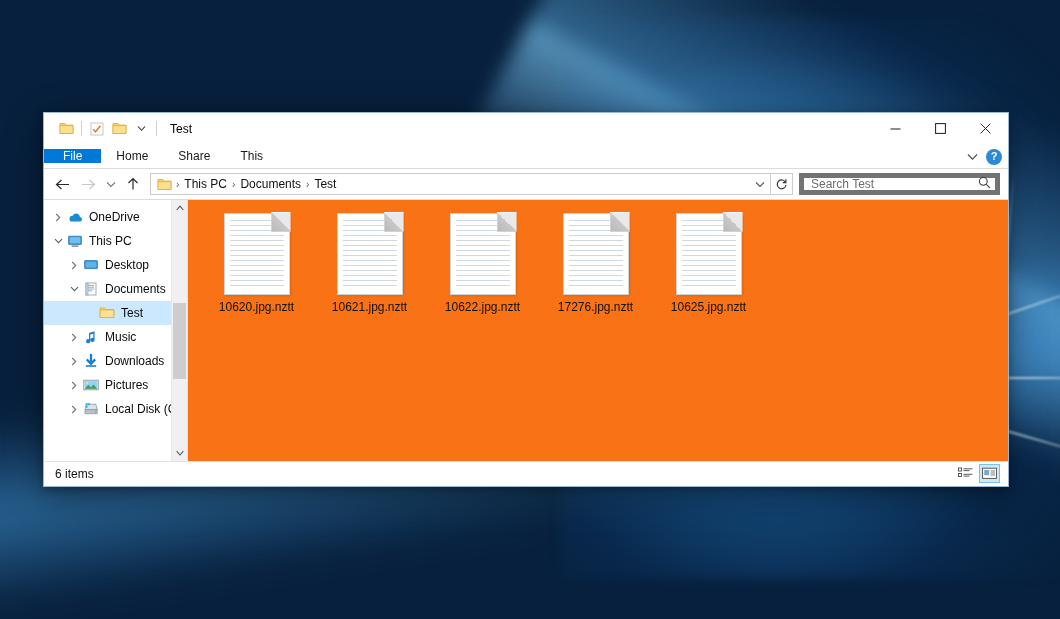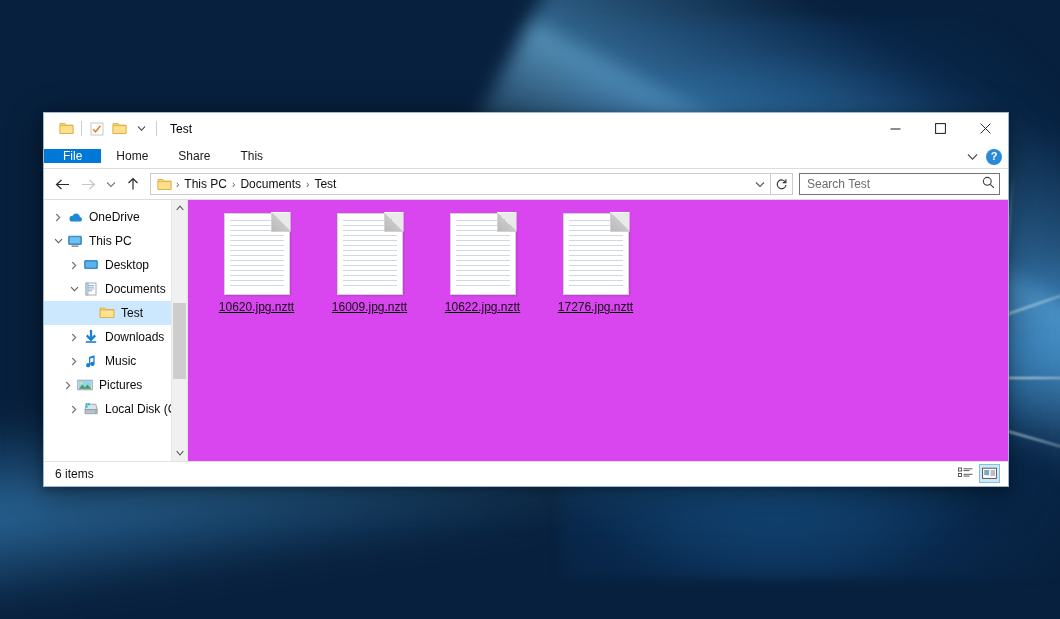--- a/index.html
+++ b/index.html
@@ -197,21 +197,21 @@
     width: 22px; height: 22px;
     border: 1px solid #cccccc;
     border-left: none;
     display: flex; align-items: center; justify-content: center;
     color: #333;
     background: #fff;
   }
   .searchbox {
     width: 201px;
     height: 22px;
-    border: 1px solid #737373;
+    border: 5px solid #737373;
     margin-left: 6px;
     display: flex; align-items: center;
     padding: 0 4px 0 7px;
     background: #fff;
   }
   .search-ph { flex: 1; color: #6d6d6d; font-size: 12px; }
 
   
   .body {
     flex: 1;
@@ -274,27 +274,26 @@
     position: absolute;
     left: 1px; right: 1px;
     top: 38%;
     height: 33%;
     background: #cdcdcd;
   }
 
   
   .content {
     flex: 1;
-    background: #d946ef;
+    background: #f97316;
     padding: 8px 0 0 12px;
     display: flex;
     flex-wrap: wrap;
     align-content: flex-start;
     overflow: hidden;
-    text-decoration: underline;
   }
   .file-tile {
     width: 113px;
     height: 118px;
     display: flex;
     flex-direction: column;
     align-items: center;
     padding-top: 5px;
   }
   .doc-icon {
@@ -586,40 +585,40 @@
             <span class="tree-label">Test</span>
           </div>
           <div class="tree-item" style="padding-left: 22px;">
             <span class="chev">
               <svg width="6" height="9" viewBox="0 0 6 9">
                 <path d="M1.2 1L4.7 4.5 1.2 8" fill="none" stroke="#767676" stroke-width="1.15"></path>
               </svg>
             </span>
             <span class="tree-icon">
               <svg width="16" height="14" viewBox="0 0 16 14">
-                <path d="M8 1.2v7.2M4.6 6.2L8 9.8l3.4-3.6" fill="none" stroke="#1a7fd4" stroke-width="2.3" stroke-linecap="square"></path>
-                <path d="M2.8 12h10.4" stroke="#1a7fd4" stroke-width="1.6"></path>
-              </svg>
-            </span>
-            <span class="tree-label">Downloads</span>
+                <path d="M11.6 1.3L6 2.9v6.4a2.1 2.1 0 1 0 1.3 1.95V4.6l3-0.85v4.2a2.1 2.1 0 1 0 1.3 1.95z" fill="#1a7fd4"></path>
+              </svg>
+            </span>
+            <span class="tree-label">Music</span>
           </div>
           <div class="tree-item" style="padding-left: 22px;">
             <span class="chev">
               <svg width="6" height="9" viewBox="0 0 6 9">
                 <path d="M1.2 1L4.7 4.5 1.2 8" fill="none" stroke="#767676" stroke-width="1.15"></path>
               </svg>
             </span>
             <span class="tree-icon">
               <svg width="16" height="14" viewBox="0 0 16 14">
-                <path d="M11.6 1.3L6 2.9v6.4a2.1 2.1 0 1 0 1.3 1.95V4.6l3-0.85v4.2a2.1 2.1 0 1 0 1.3 1.95z" fill="#1a7fd4"></path>
-              </svg>
-            </span>
-            <span class="tree-label">Music</span>
-          </div>
-          <div class="tree-item" style="padding-left: 16px;">
+                <path d="M8 1.2v7.2M4.6 6.2L8 9.8l3.4-3.6" fill="none" stroke="#1a7fd4" stroke-width="2.3" stroke-linecap="square"></path>
+                <path d="M2.8 12h10.4" stroke="#1a7fd4" stroke-width="1.6"></path>
+              </svg>
+            </span>
+            <span class="tree-label">Downloads</span>
+          </div>
+          <div class="tree-item" style="padding-left: 22px;">
             <span class="chev">
               <svg width="6" height="9" viewBox="0 0 6 9">
                 <path d="M1.2 1L4.7 4.5 1.2 8" fill="none" stroke="#767676" stroke-width="1.15"></path>
               </svg>
             </span>
             <span class="tree-icon">
               <svg width="16" height="14" viewBox="0 0 16 14">
                 <rect x="0.8" y="2.2" width="14.4" height="9.6" fill="#e9eff4" stroke="#7b8d9c" stroke-width="0.8"></rect>
                 <rect x="1.8" y="3.2" width="12.4" height="7.6" fill="#8fd3f2"></rect>
                 <path d="M1.8 10.8l3.6-4 2.6 2.6 2.4-3 3.8 4.4z" fill="#4a9b52"></path>
@@ -676,41 +675,51 @@
           <div class="file-name">10620.jpg.nztt</div>
         </div>
         <div class="file-tile">
           <div class="doc-icon">
             <div class="doc-page">
               <div class="doc-lines"></div>
             </div>
             <div class="doc-fold-mask"></div>
             <div class="doc-fold"></div>
           </div>
-          <div class="file-name">16009.jpg.nztt</div>
+          <div class="file-name">10621.jpg.nztt</div>
         </div>
         <div class="file-tile">
           <div class="doc-icon">
             <div class="doc-page">
               <div class="doc-lines"></div>
             </div>
             <div class="doc-fold-mask"></div>
             <div class="doc-fold"></div>
           </div>
           <div class="file-name">10622.jpg.nztt</div>
         </div>
         <div class="file-tile">
           <div class="doc-icon">
             <div class="doc-page">
               <div class="doc-lines"></div>
             </div>
             <div class="doc-fold-mask"></div>
             <div class="doc-fold"></div>
           </div>
           <div class="file-name">17276.jpg.nztt</div>
+        </div>
+        <div class="file-tile">
+          <div class="doc-icon">
+            <div class="doc-page">
+              <div class="doc-lines"></div>
+            </div>
+            <div class="doc-fold-mask"></div>
+            <div class="doc-fold"></div>
+          </div>
+          <div class="file-name">10625.jpg.nztt</div>
         </div>
       </div>
   </div>
 
   <div class="statusbar">
     <div class="status-text">6 items</div>
     <div class="view-btns">
       <div class="view-btn">
         <svg width="15" height="13" viewBox="0 0 15 13">
           <rect x="0.5" y="1" width="3" height="3" fill="none" stroke="#4a4a4a" stroke-width="0.9"></rect>

